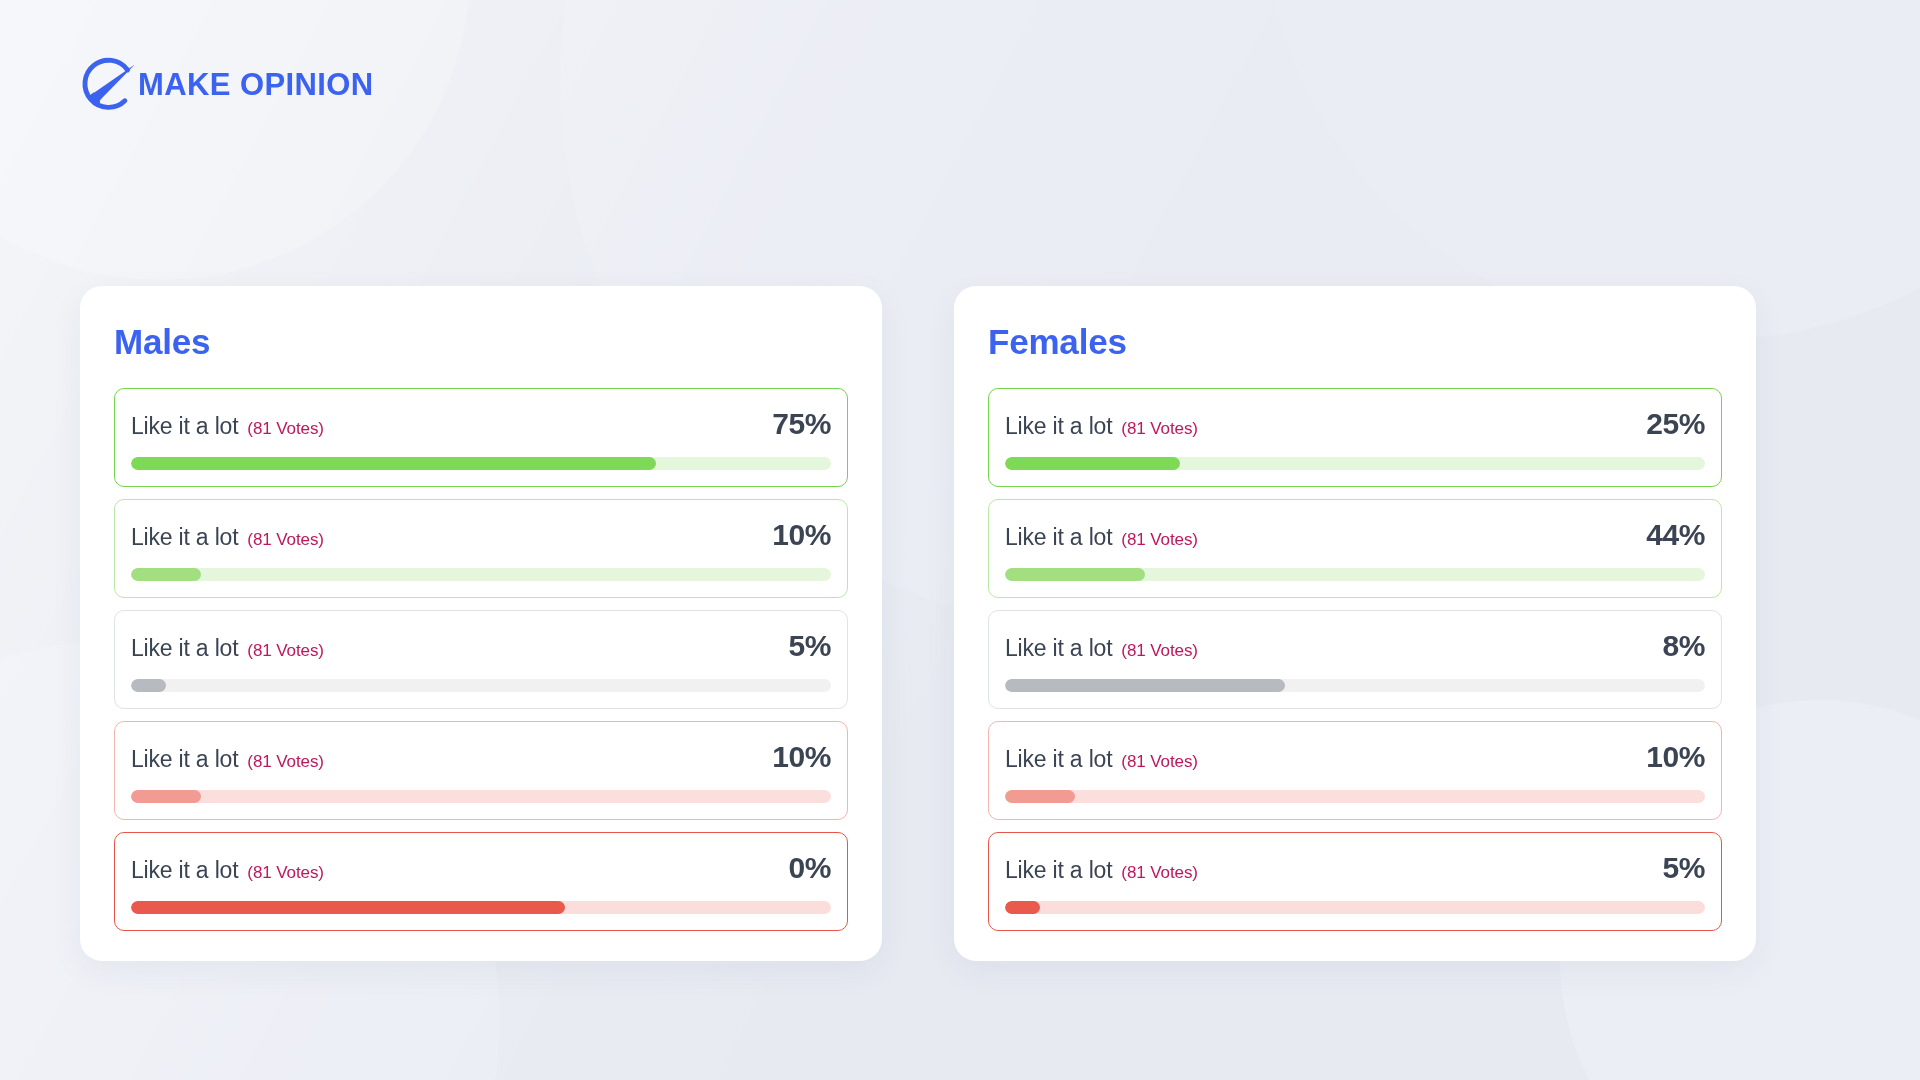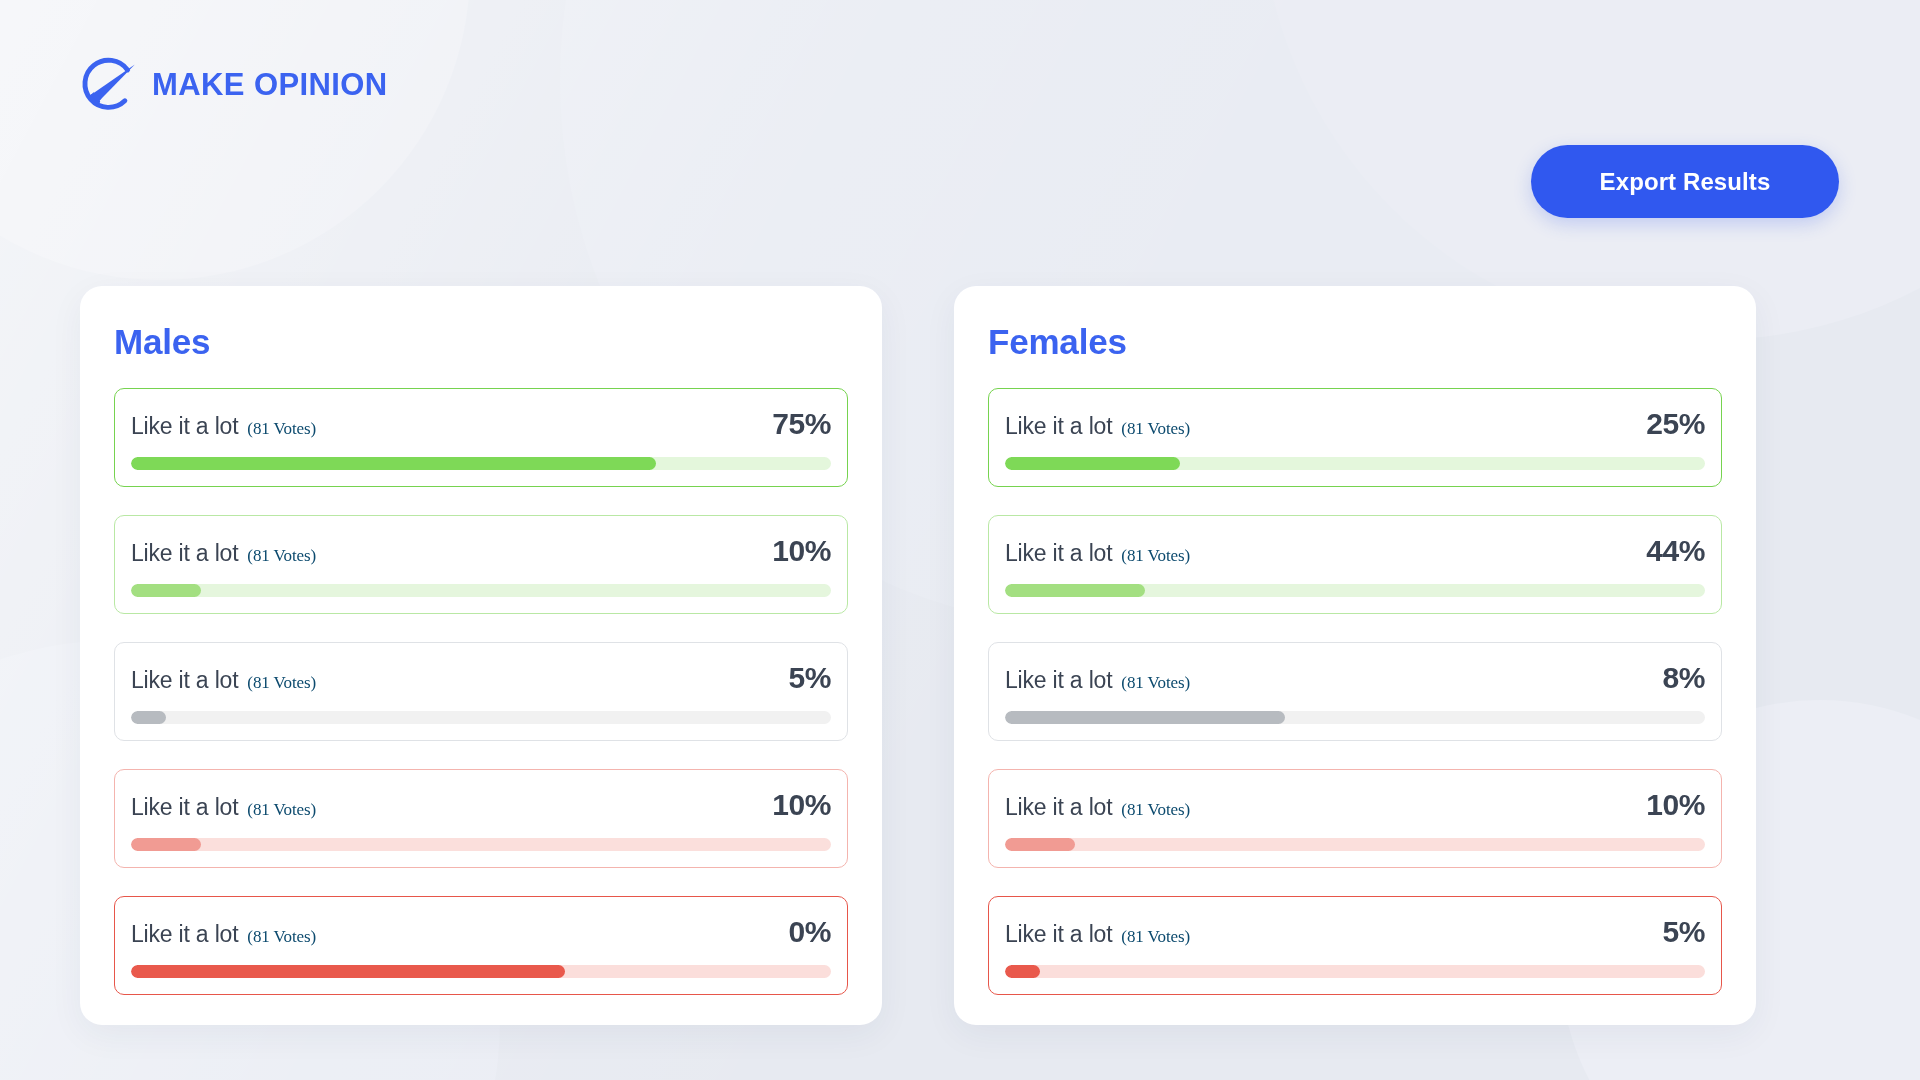--- a/index.html
+++ b/index.html
@@ -29,21 +29,21 @@
   .sheen {
     position: absolute; left: 0; top: 0; width: 1920px; height: 1080px;
     background: linear-gradient(118deg, rgba(255,255,255,0.55) 0%, rgba(255,255,255,0.12) 34%, rgba(255,255,255,0) 56%);
   }
 
   .page { position: relative; width: 1920px; height: 1080px; }
 
   
   .brand {
     position: absolute; left: 80px; top: 55px;
-    display: flex; align-items: center; gap: 14px;
+    display: flex; align-items: center; 
   }
   .brand-mark { width: 58px; height: 58px; display: block; }
   .brand-name {
     font-size: 31px; font-weight: 700; letter-spacing: 0.4px;
     color: #3b63f0; line-height: 1; white-space: nowrap;
   }
   .page-title {
     position: absolute; left: 78px; top: 132px;
     font-size: 53px; font-weight: 700; letter-spacing: -0.5px;
     color: #111c2e; line-height: 1.1;
@@ -69,33 +69,33 @@
     border-radius: 22px;
     padding: 36px 34px 30px 34px;
     box-shadow: 0 10px 34px rgba(33,48,88,0.055);
   }
   .card-title {
     font-size: 35px; font-weight: 700; color: #3b63f0;
     letter-spacing: -0.2px; margin-bottom: 26px;
   }
 
   
-  .rows { display: flex; flex-direction: column; gap: 28px; }
+  .rows { display: flex; flex-direction: column; gap: 12px; }
   .row {
     border: 1.6px solid #e2e5ea;
     border-radius: 10px;
     padding: 18px 16px 16px 16px;
     background: #ffffff;
   }
   .row-top { display: flex; align-items: baseline; margin-bottom: 16px; }
   .row-label {
     font-size: 23px; color: #3b4453; font-weight: 400; letter-spacing: -0.2px;
   }
   .row-votes {
-    font-size: 17px; color: #0c4a6e; margin-left: 9px; letter-spacing: -0.1px; font-family: Liberation Serif, serif;
+    font-size: 17px; color: #be185d; margin-left: 9px; letter-spacing: -0.1px;
   }
   .row-pct {
     margin-left: auto;
     font-size: 30px; font-weight: 700; color: #3b4453; letter-spacing: -0.4px;
   }
   .track {
     position: relative;
     height: 13px; border-radius: 7px;
     background: #eeeeee;
     overflow: hidden;
@@ -148,21 +148,20 @@
         <path d="M52.5 16.5 A26 26 0 1 0 49.5 50.5" fill="none" stroke="#3b63f0" stroke-width="5.4" stroke-linecap="round"></path>
         <path d="M13.5 46 A26 26 0 0 0 19.5 51.5" fill="none" stroke="#3b63f0" stroke-width="5.4" stroke-linecap="round"></path>
         <path d="M11.5 44.5 L19.5 52.5 L60.5 10.5 Z" fill="#3b63f0"></path>
         <path d="M11.5 44.5 L19.5 52.5 L23.5 48.0 L15.0 41.0 Z" fill="#3b63f0"></path>
       </svg>
     </span>
     <span class="brand-name">MAKE OPINION</span>
   </div>
 
 
-  <button class="export-btn">Export Results</button>
 
   <div class="cards">
 
     <section class="card">
       <h2 class="card-title">Males</h2>
       <div class="rows">
 
         <div class="row tone-green-strong">
           <div class="row-top">
             <span class="row-label">Like it a lot</span>

